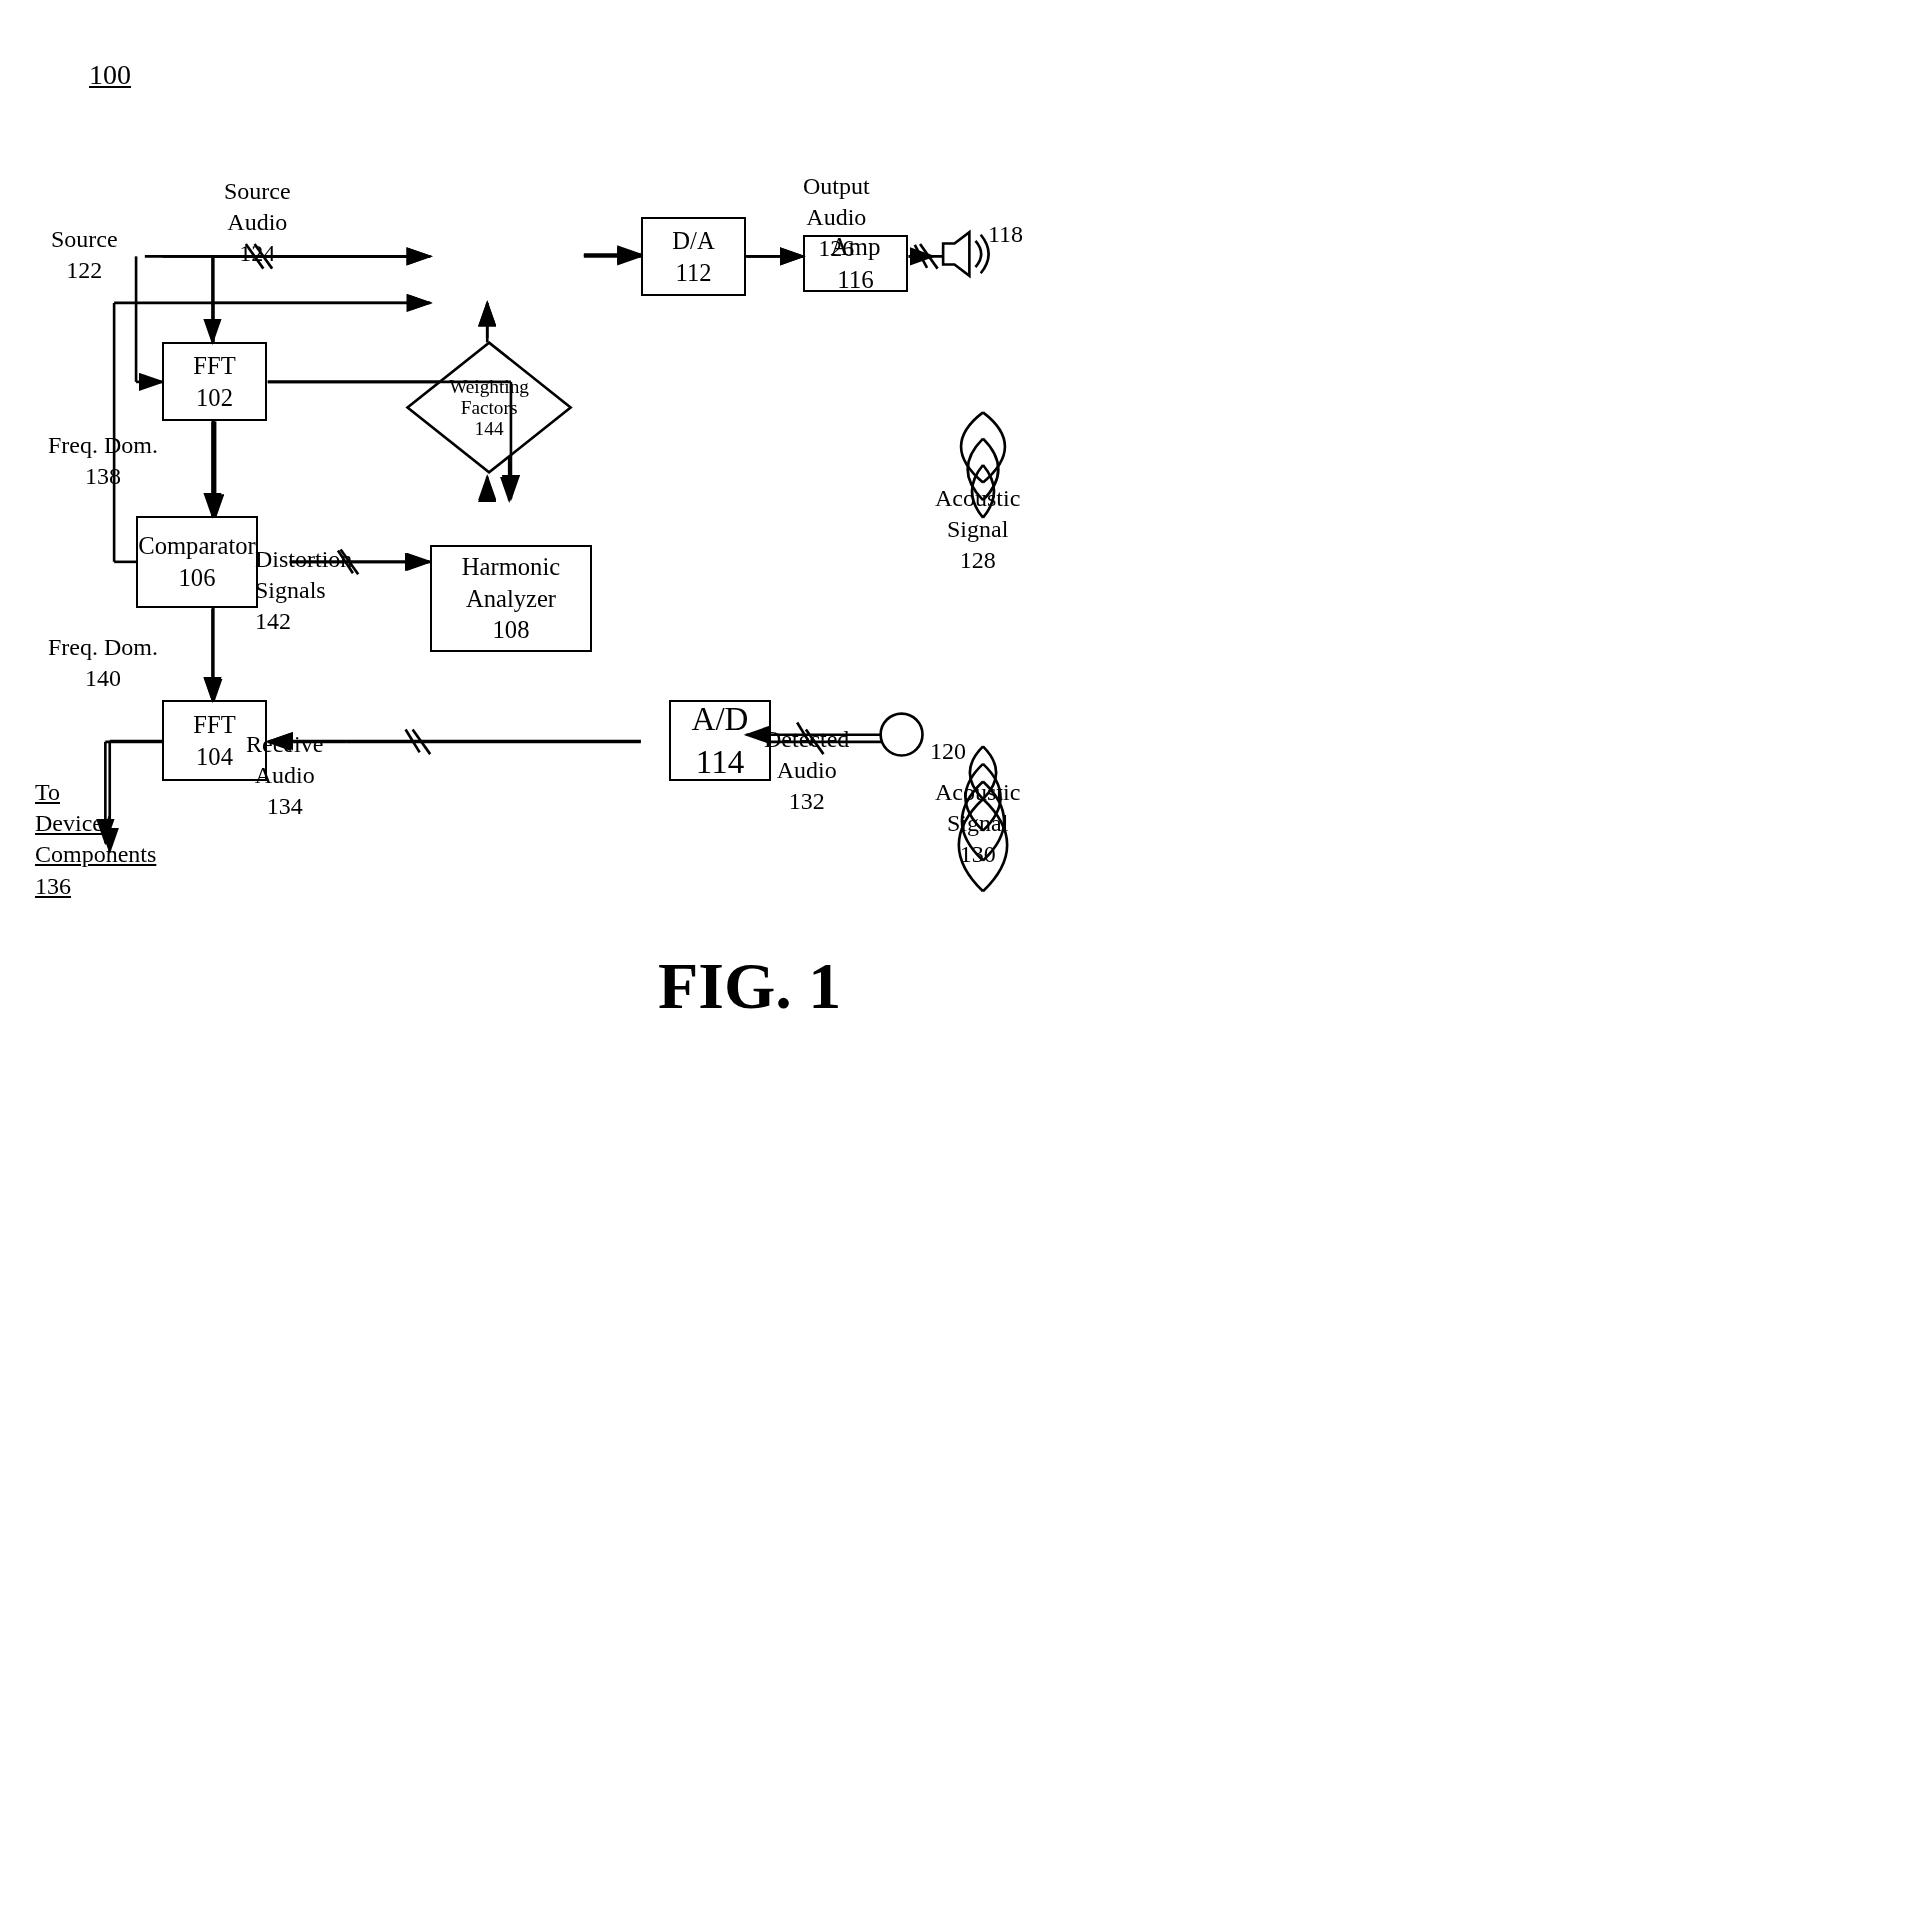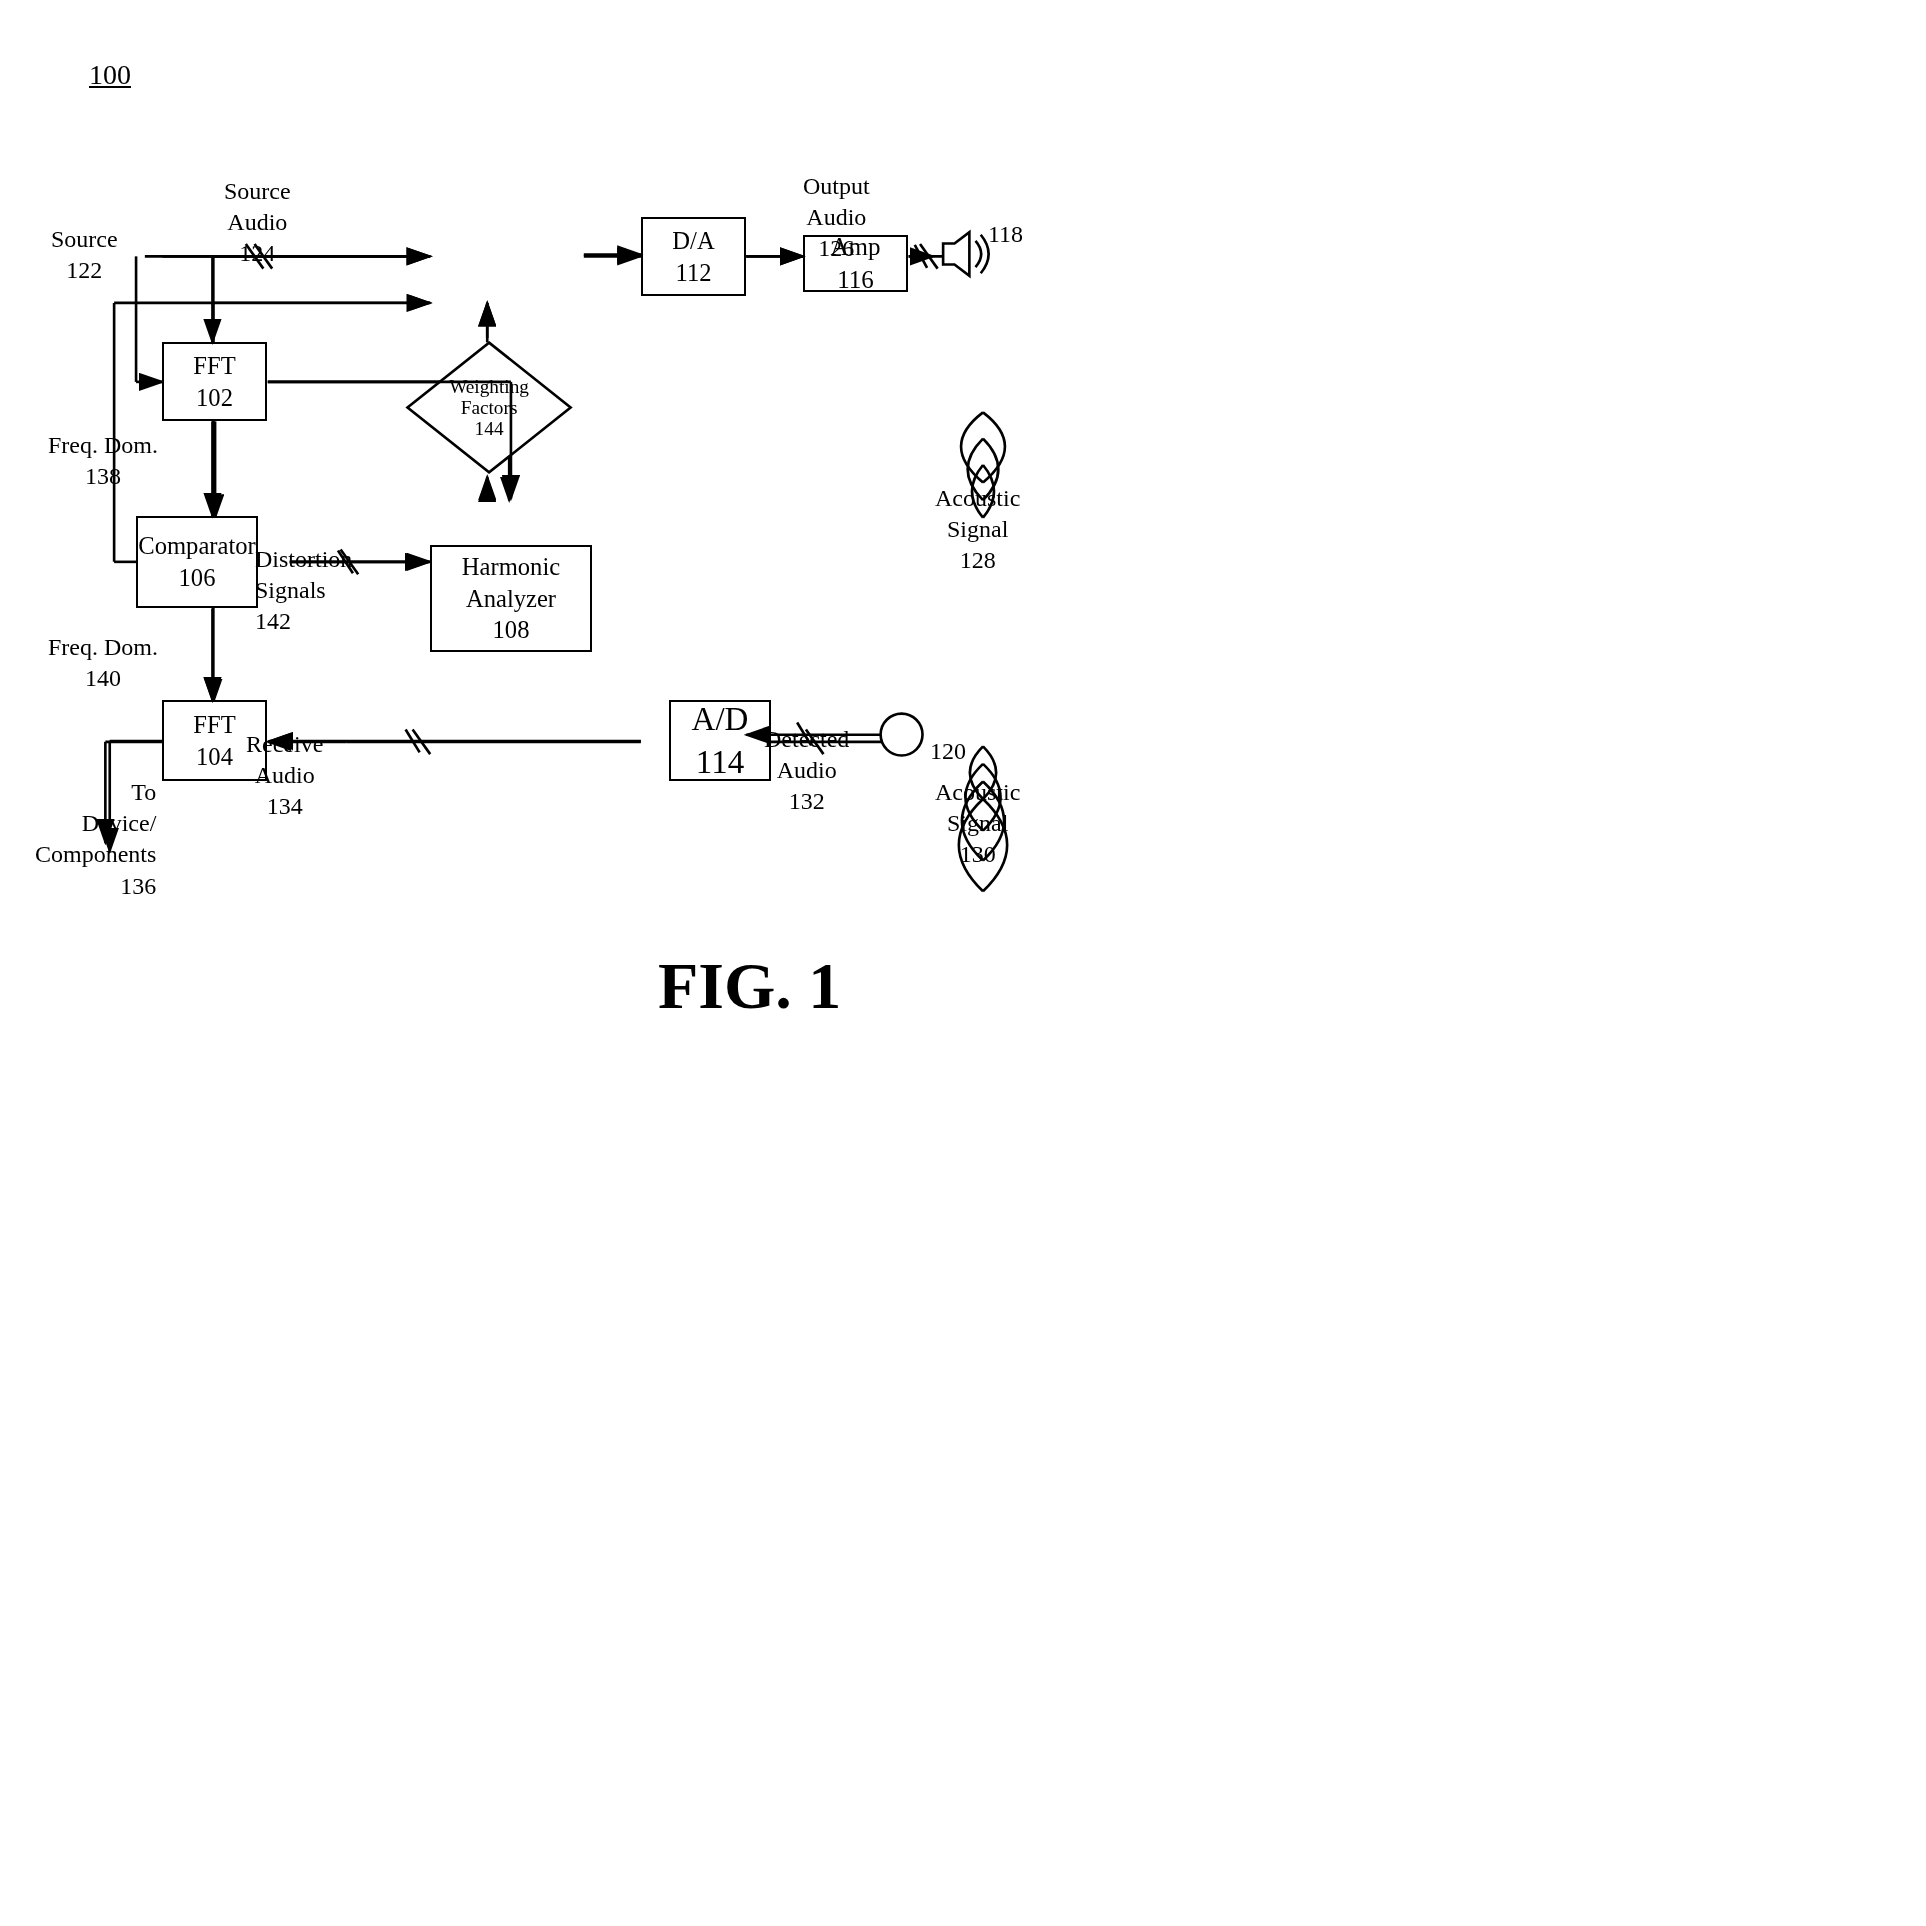--- a/index.html
+++ b/index.html
@@ -200,21 +200,21 @@
   </div>
 
   <div class="label" style="left:764px; top:724px; font-size:24px; text-align:center;">Detected<br>Audio<br>132</div>
 
   <div class="label" style="left:930px; top:736px; font-size:24px;">120</div>
 
   <svg style="position:absolute; left:878px; top:711px; width:48px; height:48px;" viewBox="0 0 55 55" width="48" height="48">
     <circle cx="27" cy="27" r="24" fill="#fff" stroke="#000" stroke-width="3"></circle>
   </svg>
 
-  <div class="label" style="left:35px; top:777px; font-size:24px; text-align:right;">To<br>Device/<br>Components<br>136</div>
+  <div class="label" style="left:35px; top:777px; font-size:24px; text-align:left;text-decoration:underline;">To<br>Device/<br>Components<br>136</div>
 
   <div class="label" style="left:935px; top:483px; font-size:24px; text-align:center;">Acoustic<br>Signal<br>128</div>
 
   <svg style="position:absolute; left:904px; top:377px; width:158px; height:176px;" viewBox="0 0 180 200" width="158" height="176">
 
     <path d="M 90,160 Q 115,130 90,100" fill="none" stroke="#000" stroke-width="3"></path>
     <path d="M 90,160 Q 65,130 90,100" fill="none" stroke="#000" stroke-width="3"></path>
     <path d="M 90,140 Q 125,105 90,70" fill="none" stroke="#000" stroke-width="3"></path>
     <path d="M 90,140 Q 55,105 90,70" fill="none" stroke="#000" stroke-width="3"></path>
     <path d="M 90,120 Q 140,78 90,40" fill="none" stroke="#000" stroke-width="3"></path>

